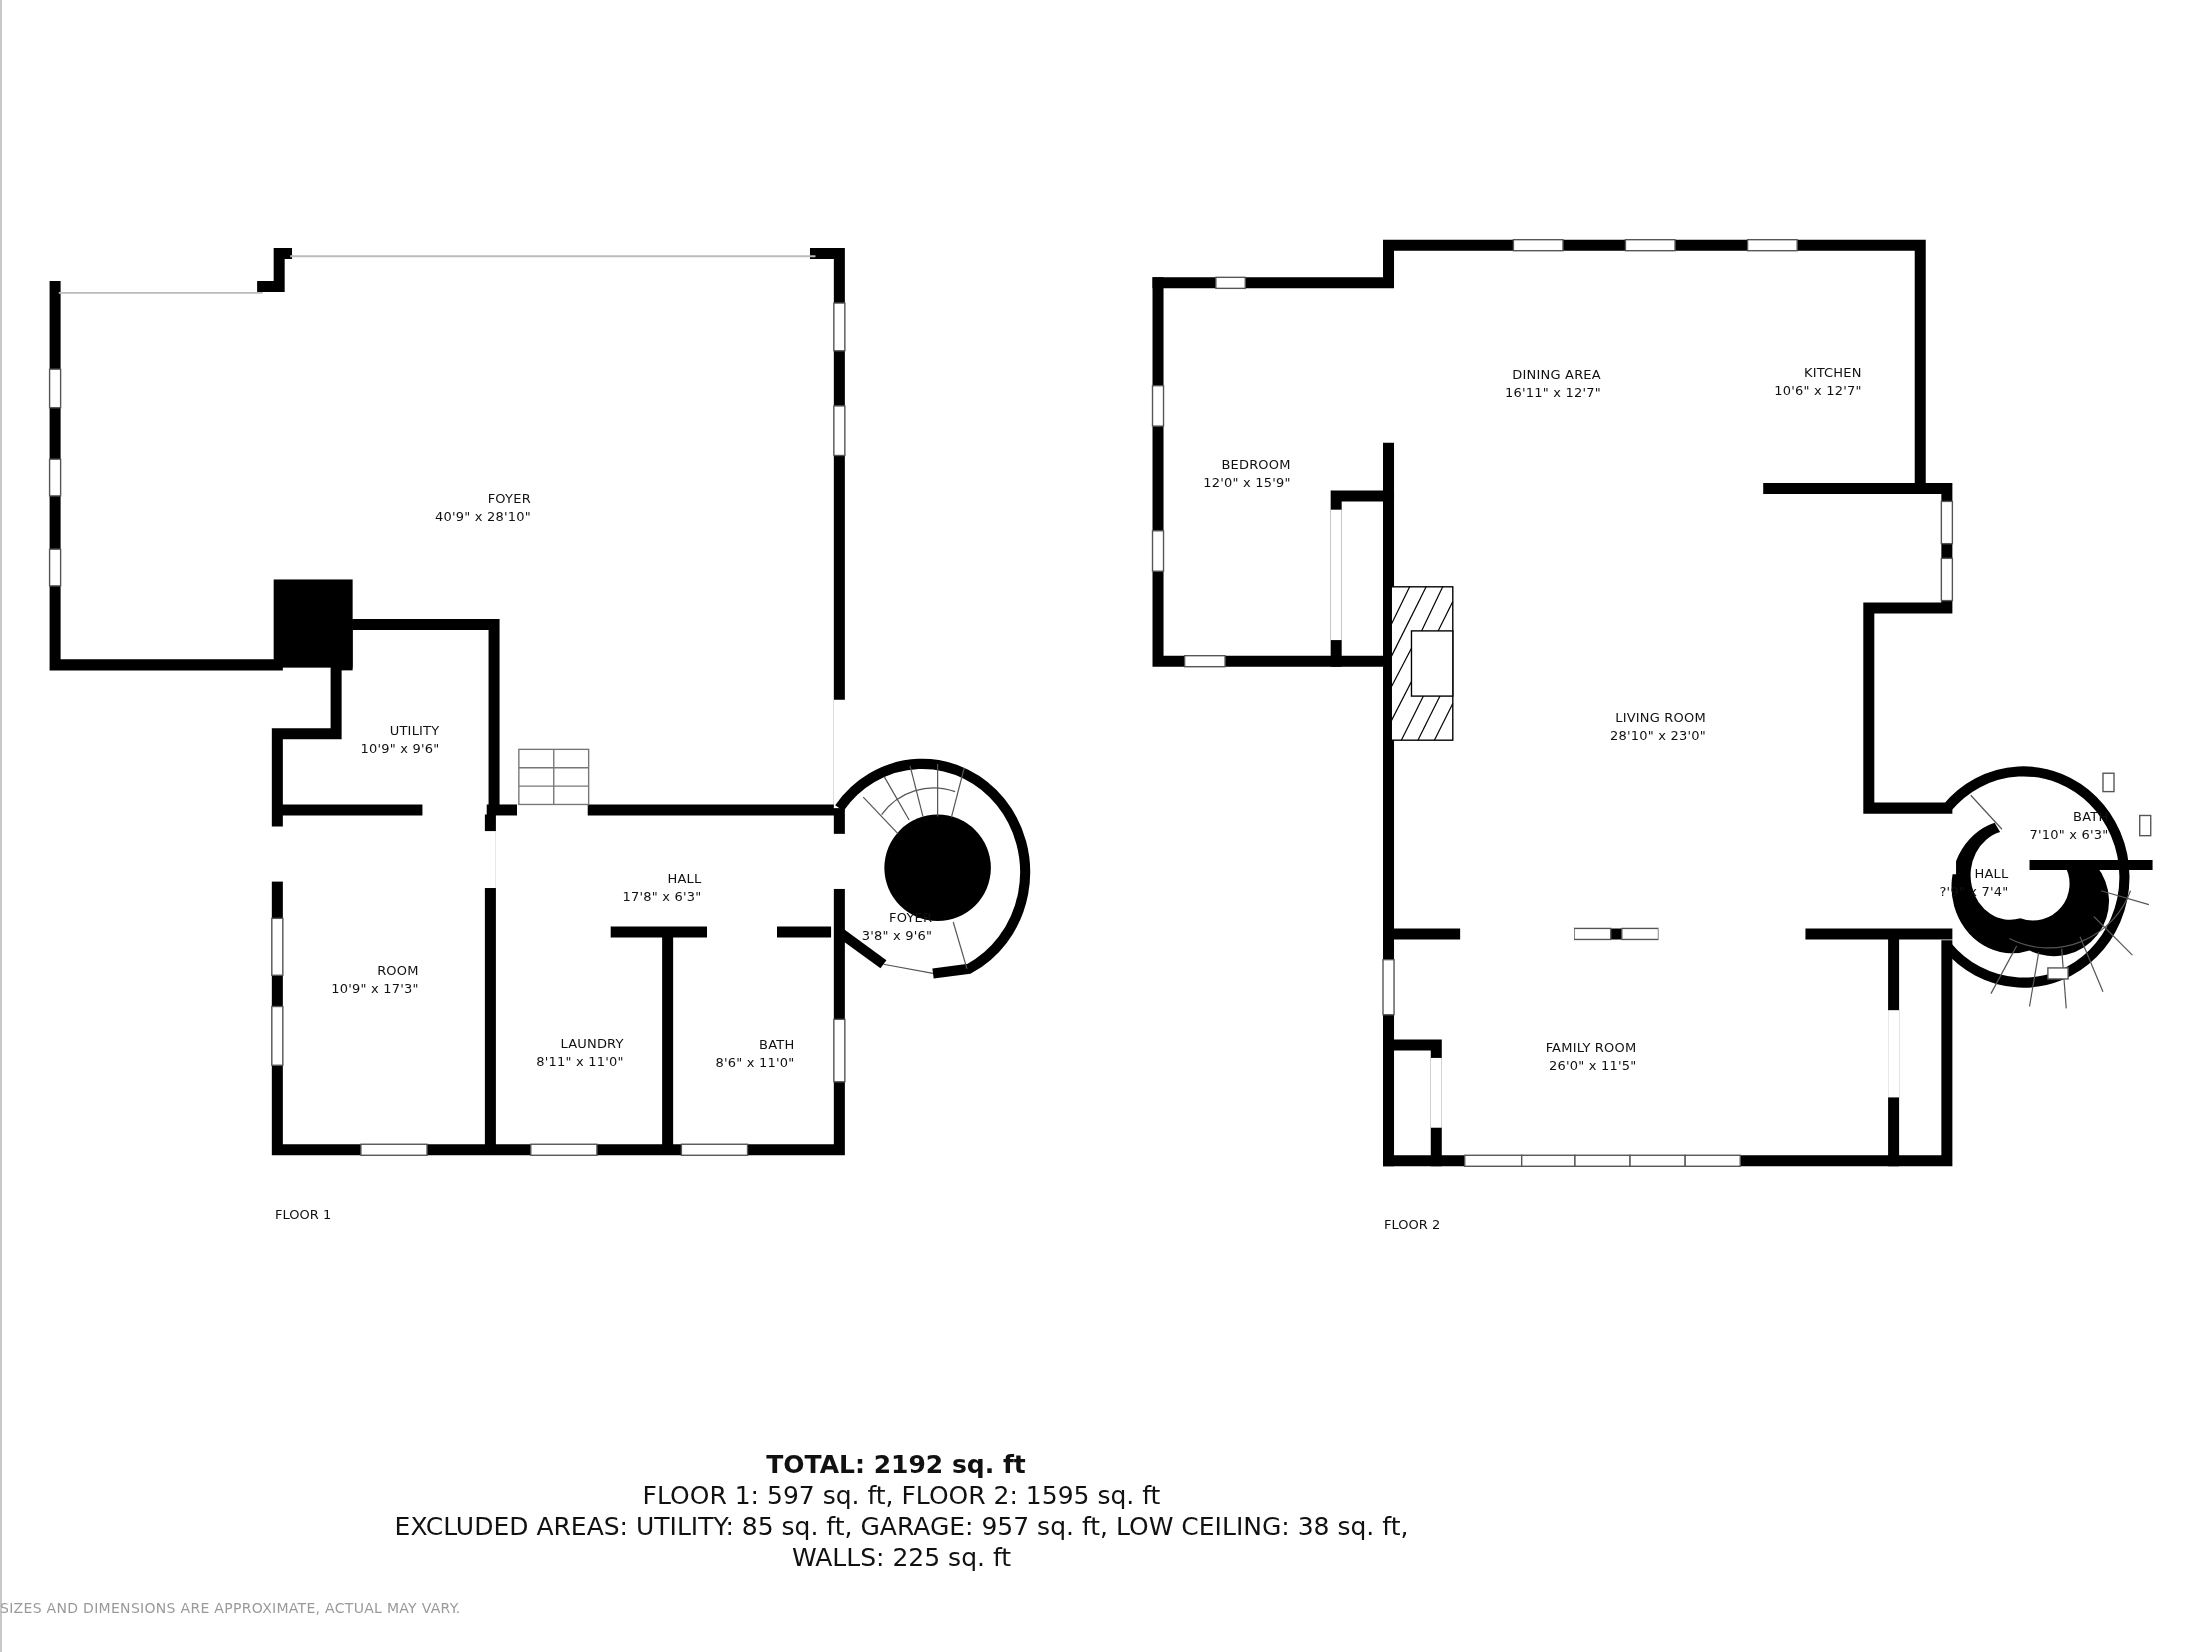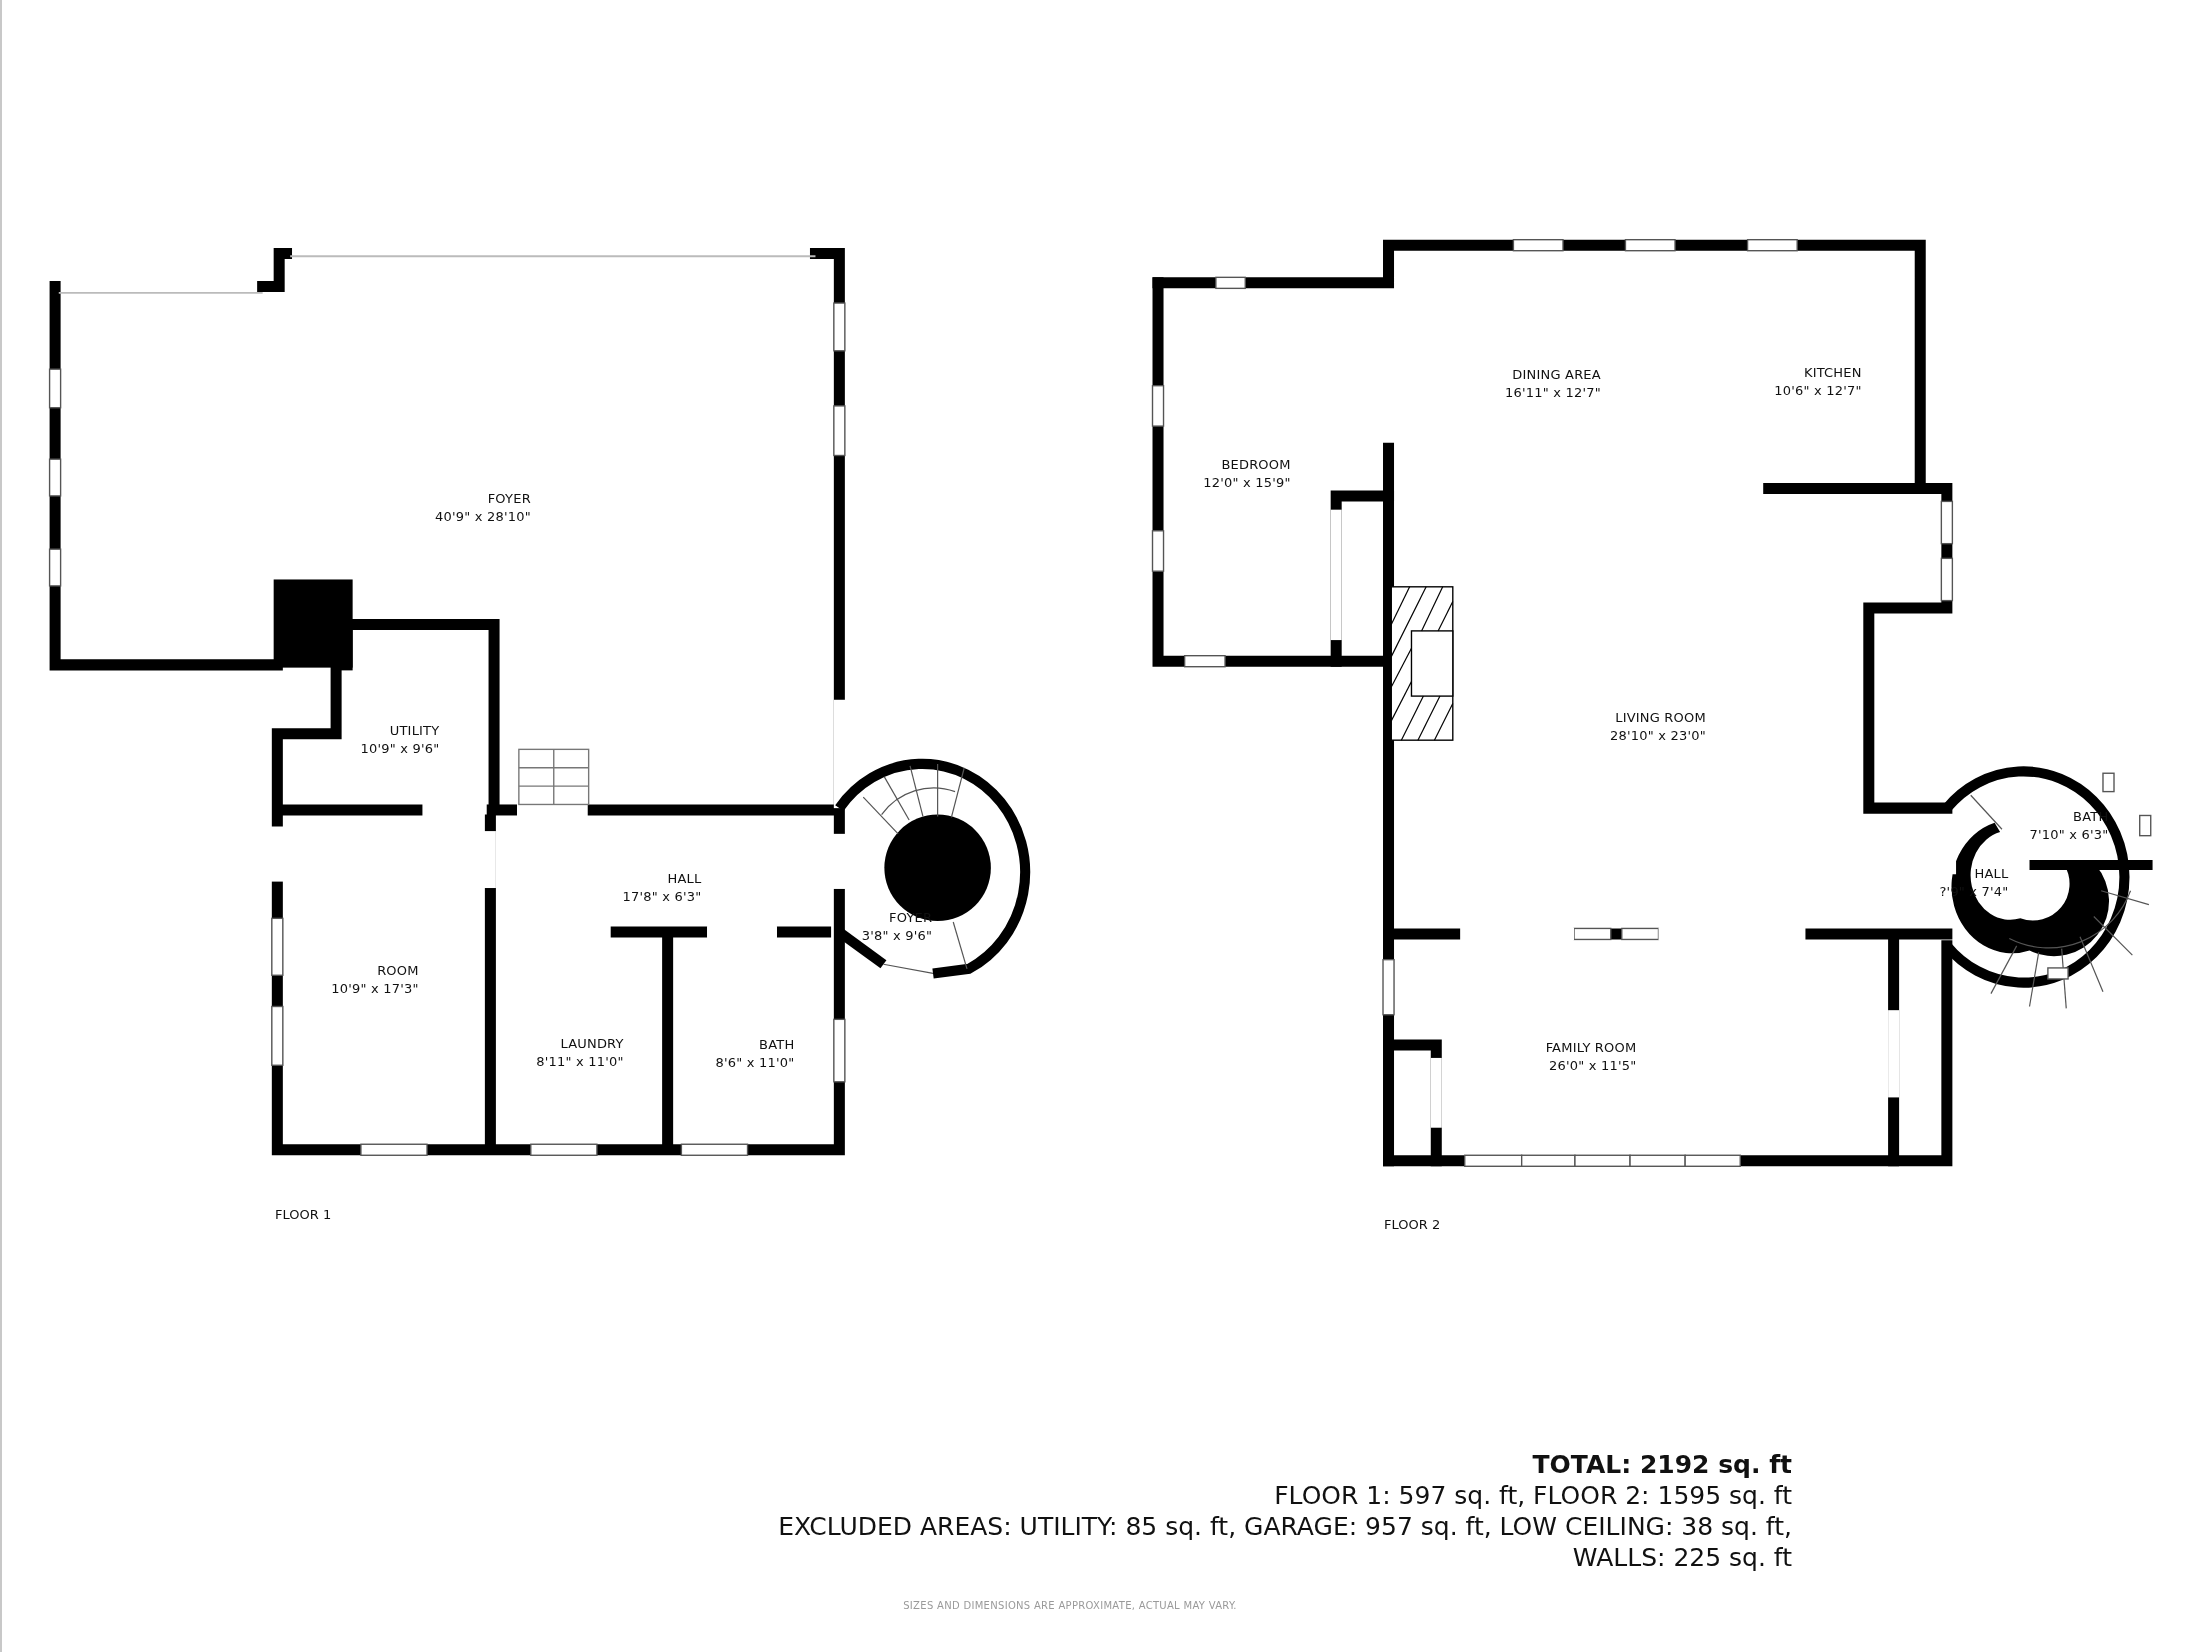--- a/index.html
+++ b/index.html
@@ -3,24 +3,24 @@
 <meta charset="utf-8">
 <style>
   html, body { margin:0; padding:0; background:#ffffff; }
   body { width:2204px; height:1653px; position:relative; overflow:hidden; font-family:"DejaVu Sans", "Liberation Sans", sans-serif; }
   .frame-edge { position:absolute; left:0; top:0; width:1.8px; height:1653px; background:#c8c8c8; }
   svg.plan { position:absolute; left:0; top:0; }
   .room-label { position:absolute; transform:translate(-50%, -50%); text-align:right; color:#111; font-size:13px; line-height:18.4px; white-space:nowrap; letter-spacing:0.2px; }
   .room-label .name { display:block; }
   .room-label .dim { display:block; }
   .floor-label { position:absolute; font-size:13px; color:#111; }
-  .summary { position:absolute; left:0; width:1792px; top:1449px; text-align:right; color:#111; }
+  .summary { position:absolute; left:0; width:1792px; top:1449px; text-align:center; color:#111; }
   .summary .total { font-weight:bold; font-size:25px; line-height:31px; }
   .summary .line { font-size:25px; line-height:31px;margin-left:11px; }
-  .disclaimer { position:absolute; left:0; width:2140px; top:1600px; text-align:center; font-size:10px; color:#9a9a9a; letter-spacing:0.3px; }
+  .disclaimer { position:absolute; left:0; width:2140px; top:1600px; text-align:left; font-size:14px; color:#9a9a9a; letter-spacing:0.3px; }
 </style>
 </head>
 <body>
 
 <div class="frame-edge"></div>
 
 <svg class="plan" width="2204" height="1653" viewBox="0 0 2400 1800">
   <g fill="none" stroke="#000" stroke-width="12" stroke-linecap="square" stroke-linejoin="miter">
 
     <polyline points="60,312 60,724 302,724"></polyline>

